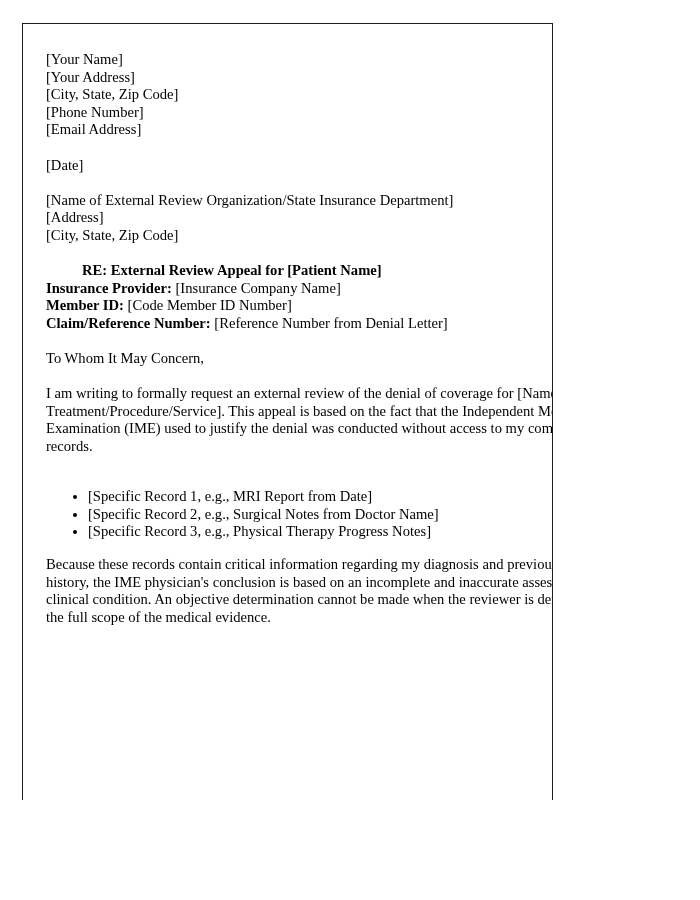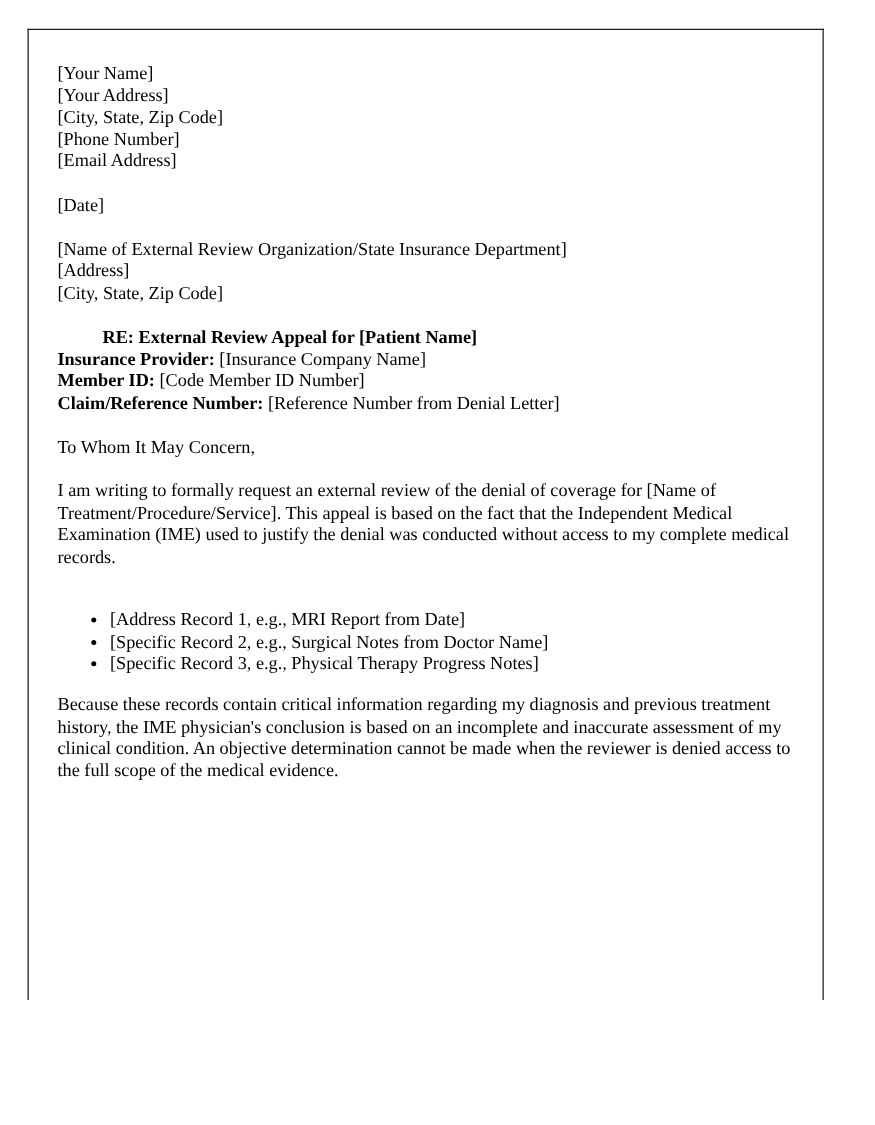--- a/index.html
+++ b/index.html
@@ -13,21 +13,21 @@
     overflow: hidden;
     font-family: "Liberation Serif", "DejaVu Serif", serif;
     color: #000000;
   }
 
   
   .page {
     position: absolute;
     left: 22px;
     top: 23px;
-    width: 637px;         
+    width: 531px;         
     height: 777px;        
     box-sizing: border-box;
     border-top: 1.5px solid #1c1c1c;
     border-left: 1.5px solid #1c1c1c;
     border-right: 1.5px solid #1c1c1c;
     border-bottom: none;
     background: #ffffff;
     overflow: hidden;
   }
 
@@ -134,21 +134,21 @@
     <div class="gap"></div>
 
     <p class="para">I am writing to formally request an external review of the denial of coverage for [Name of Treatment/Procedure/Service]. This appeal is based on the fact that the Independent Medical Examination (IME) used to justify the denial was conducted without access to my complete medical records.</p>
 
     <div class="gap"></div>
 
 
     <div class="gap-sm"></div>
 
     <ul class="record-list">
-      <li>[Address Record 1, e.g., MRI Report from Date]</li>
+      <li>[Specific Record 1, e.g., MRI Report from Date]</li>
       <li>[Specific Record 2, e.g., Surgical Notes from Doctor Name]</li>
       <li>[Specific Record 3, e.g., Physical Therapy Progress Notes]</li>
     </ul>
 
     <div class="gap-sm"></div>
 
     <p class="para">Because these records contain critical information regarding my diagnosis and previous treatment history, the IME physician's conclusion is based on an incomplete and inaccurate assessment of my clinical condition. An objective determination cannot be made when the reviewer is denied access to the full scope of the medical evidence.</p>
 
     <div class="gap"></div>
 

